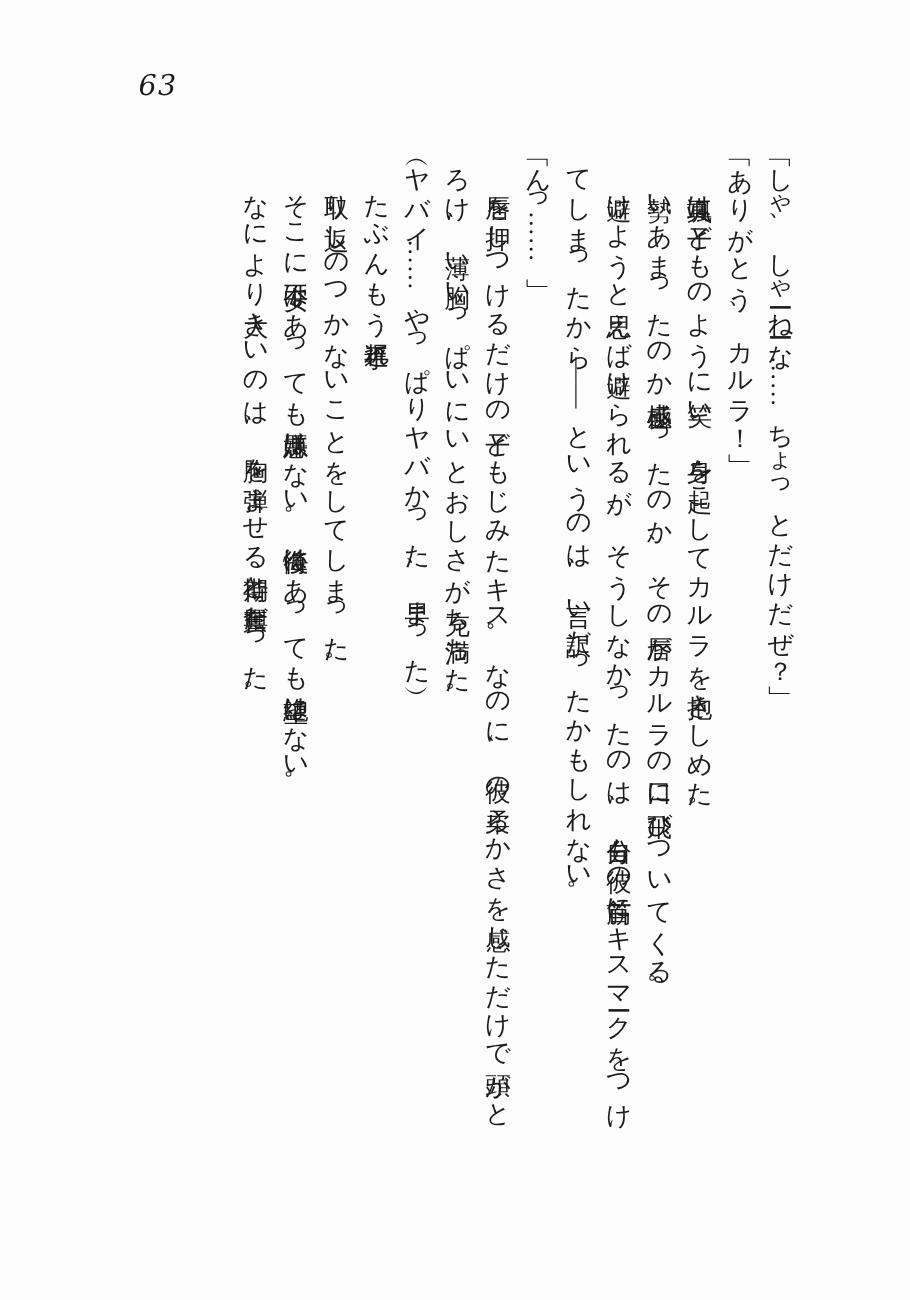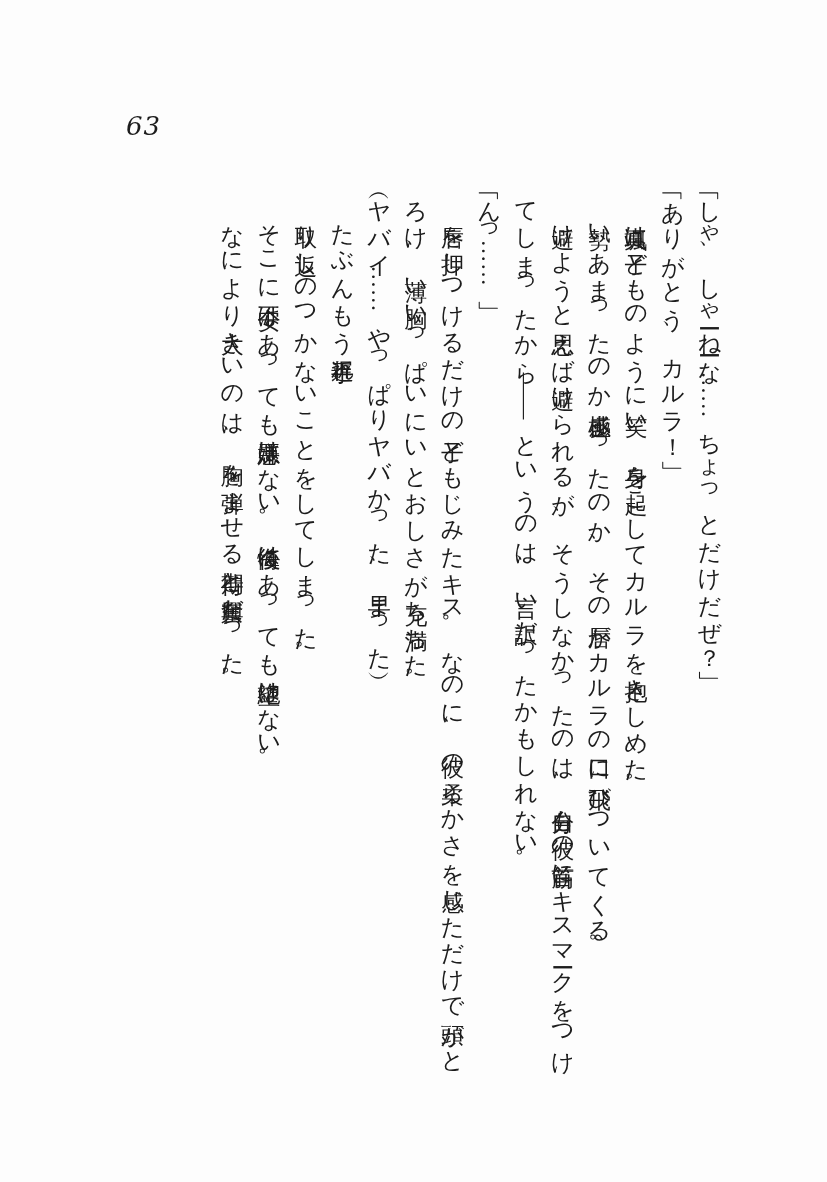--- a/index.html
+++ b/index.html
@@ -10,21 +10,20 @@
     width: 827px;
     height: 1182px;
     position: relative;
     background: #fdfdfd;
     overflow: hidden;
     font-family: "Liberation Serif", serif;
   }
   .book-page {
     position: absolute;
     inset: 0;
-    margin-top: 48px;
   }
   .page-number {
     position: absolute;
     top: 63px;
     left: 126px;
     font-family: "DejaVu Serif", serif;
     font-style: italic;
     font-size: 26px;
     color: #1c1c1c;
     letter-spacing: 1px;

